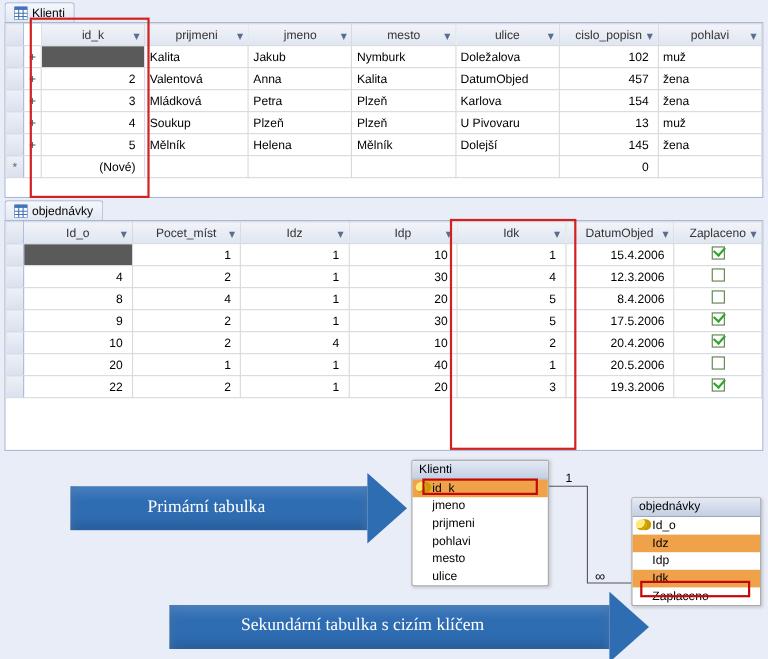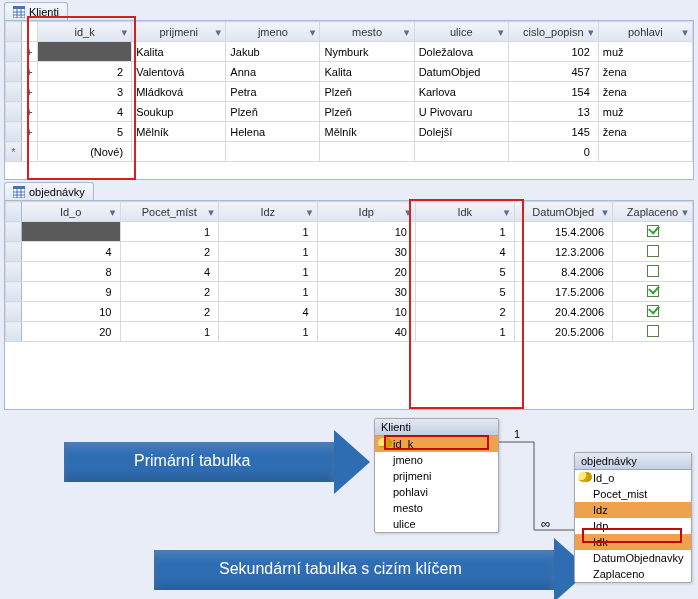--- a/index.html
+++ b/index.html
@@ -31,21 +31,21 @@
   .hlbox { position:absolute; border:2px solid #d32020; pointer-events:none; z-index:20; }
 
   
   .diagram { position:absolute; left:4px; right:4px; top:400px; bottom:4px; }
   .arrow-band { position:absolute; background:#2f6db3; box-shadow:inset 0 6px 10px rgba(255,255,255,.15), inset 0 -6px 10px rgba(0,0,0,.15); z-index:3; }
   .arrow-band.a1 { left:60px; top:42px; width:270px; height:40px; }
   .arrow-band.a2 { left:150px; top:150px; width:400px; height:40px; }
   .arrow-head { position:absolute; width:0; height:0; border-style:solid; z-index:3; }
   .arrow-head.a1 { left:330px; top:30px; border-width:32px 0 32px 36px; border-color: transparent transparent transparent #2f6db3; }
   .arrow-head.a2 { left:550px; top:138px; border-width:32px 0 32px 36px; border-color: transparent transparent transparent #2f6db3; }
-  .arrow-label { position:absolute; color:#fff; font-size:16px; z-index:4; white-space:nowrap; }
+  .arrow-label { position:absolute; color:#fff; font-size:16px; z-index:4; white-space:nowrap;font-family:Liberation Serif, serif; }
   .arrow-label.l1 { left:130px; top:52px; }
   .arrow-label.l2 { left:215px; top:160px;text-align:right; }
 
   .rel-table { position:absolute; background:#fff; border:1px solid #a8a8a8; border-radius:2px; box-shadow:1px 1px 3px rgba(0,0,0,.15); z-index:5; }
   .rel-table .rt-title { background:linear-gradient(#e4e9f3,#c3cfe4); border-bottom:1px solid #9aa6bd; padding:2px 6px; font-size:11px; }
   .rel-table .rt-row { padding:1px 6px 1px 18px; font-size:11px; line-height:14px; position:relative; }
   .rel-table .rt-row.key::before { content:""; position:absolute; left:3px; top:2px; width:10px; height:10px;
     background: radial-gradient(circle at 30% 30%, #ffe97a 0 50%, #d4a200 55% 100%); border-radius:50%; box-shadow: 2px 0 0 #c99a00, 4px 0 0 #c99a00; }
   .rel-table .rt-row.hi { background:#f0a24b; }
   .rt1 { left:370px; top:18px; width:125px; }
@@ -266,20 +266,30 @@
         <tr>
           <td class="rowsel"></td>
           <td class="num">20</td>
           <td class="num">1</td>
           <td class="num">1</td>
           <td class="num">40</td>
           <td class="num">1</td>
           <td class="num">20.5.2006</td>
           <td class="tc"><span class="chk"></span></td>
         </tr>
+        <tr>
+          <td class="rowsel"></td>
+          <td class="num">22</td>
+          <td class="num">2</td>
+          <td class="num">1</td>
+          <td class="num">20</td>
+          <td class="num">3</td>
+          <td class="num">19.3.2006</td>
+          <td class="tc"><span class="chk on"></span></td>
+        </tr>
       </tbody>
   </table>
   <div class="hlbox" style="left:404px; top:-2px; width:115px; height:210px;"></div>
 </div>
 
 <div class="diagram">
   <div class="arrow-band a1"></div>
   <div class="arrow-head a1"></div>
   <div class="arrow-label l1">Primární tabulka</div>
 
@@ -303,22 +313,20 @@
         <div class="rt-row">mesto</div>
         <div class="rt-row">ulice</div>
       </div>
   </div>
   <div class="hlbox d1" style="left:380px; top:35px; width:105px; height:15px;"></div>
 
   <div class="rel-table rt2">
     <div class="rt-title">objednávky</div>
     <div id="rel-right-fields">
         <div class="rt-row key">Id_o</div>
-        <div class="rt-row">Pocet_mist</div>
         <div class="rt-row hi">Idz</div>
         <div class="rt-row">Idp</div>
         <div class="rt-row hi">Idk</div>
-        <div class="rt-row">DatumObjednavky</div>
         <div class="rt-row">Zaplaceno</div>
       </div>
   </div>
   <div class="hlbox d1" style="left:578px; top:128px; width:100px; height:15px;"></div>
 </div>
 
 </body></html>

